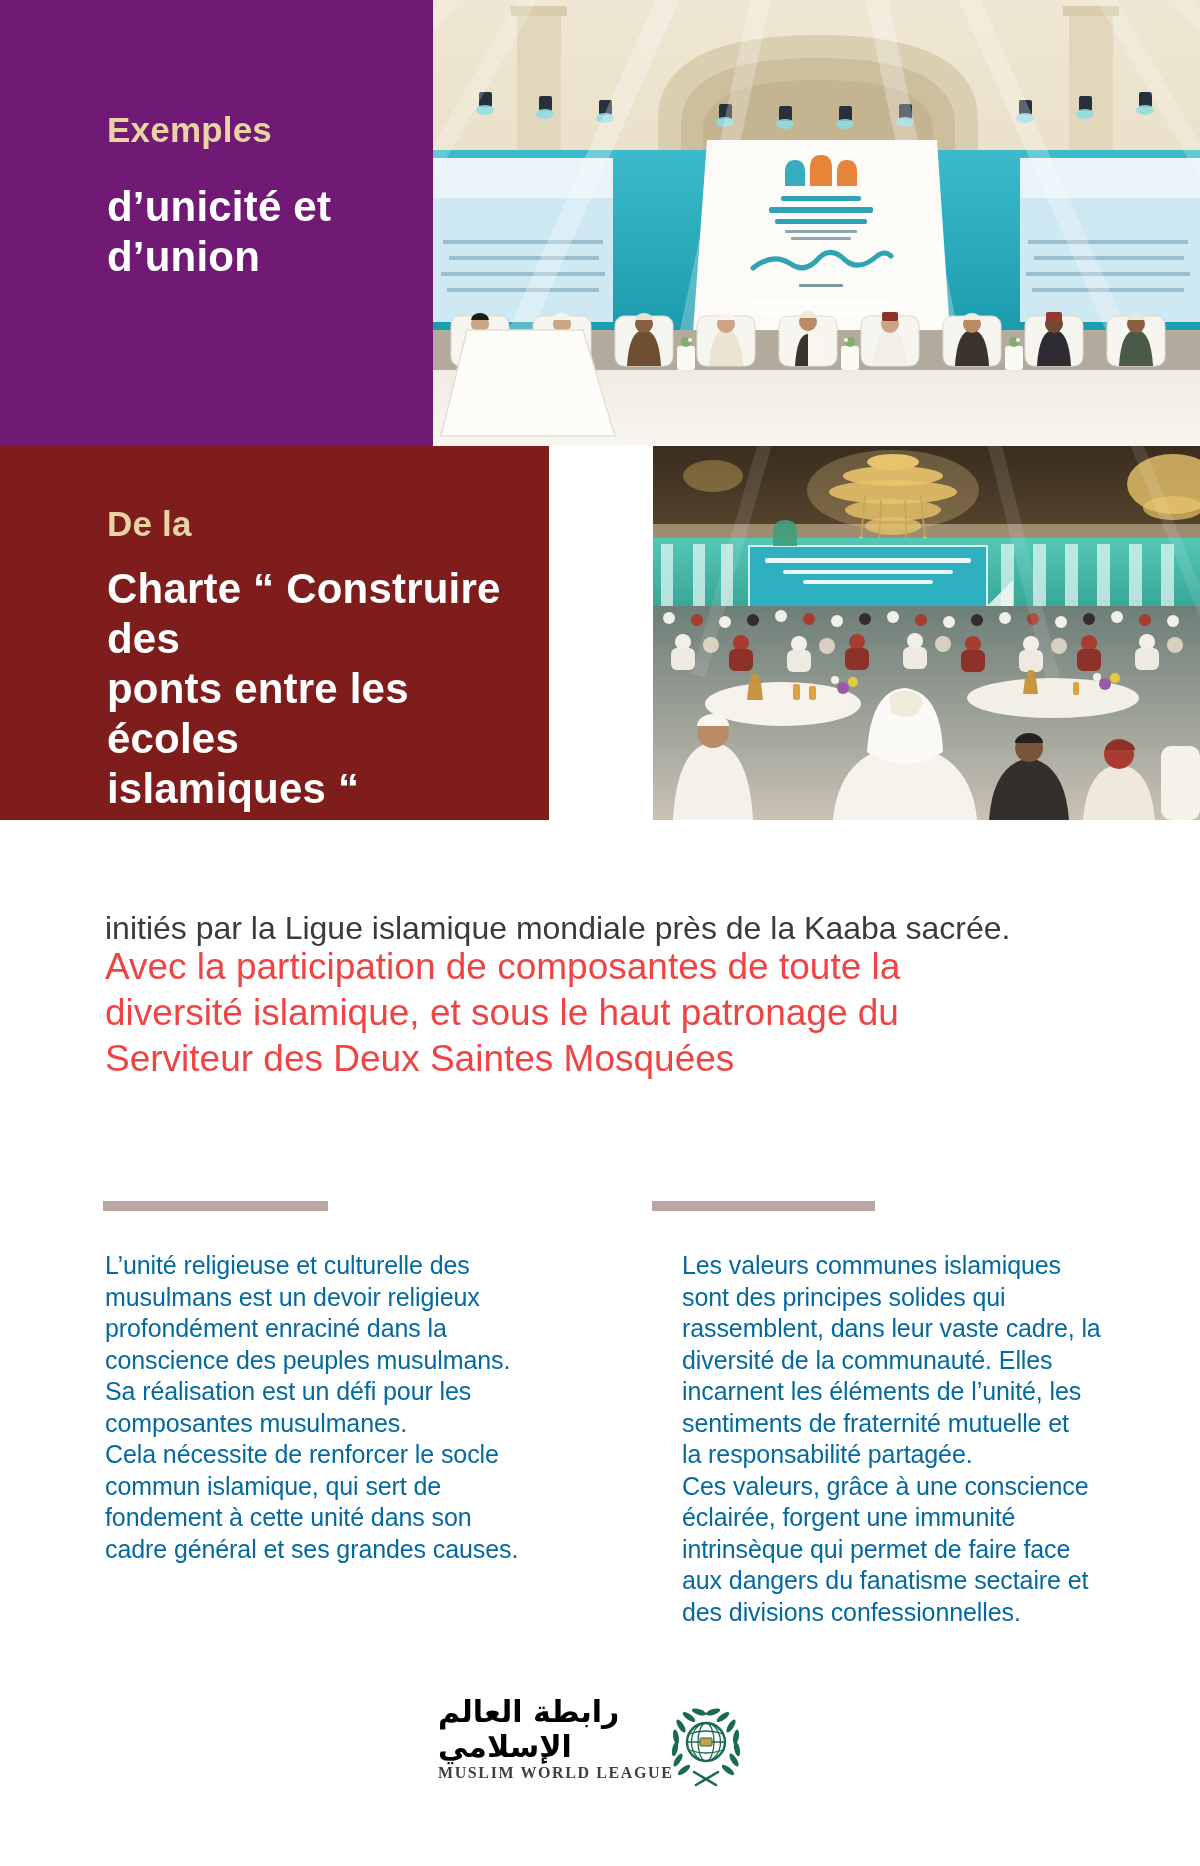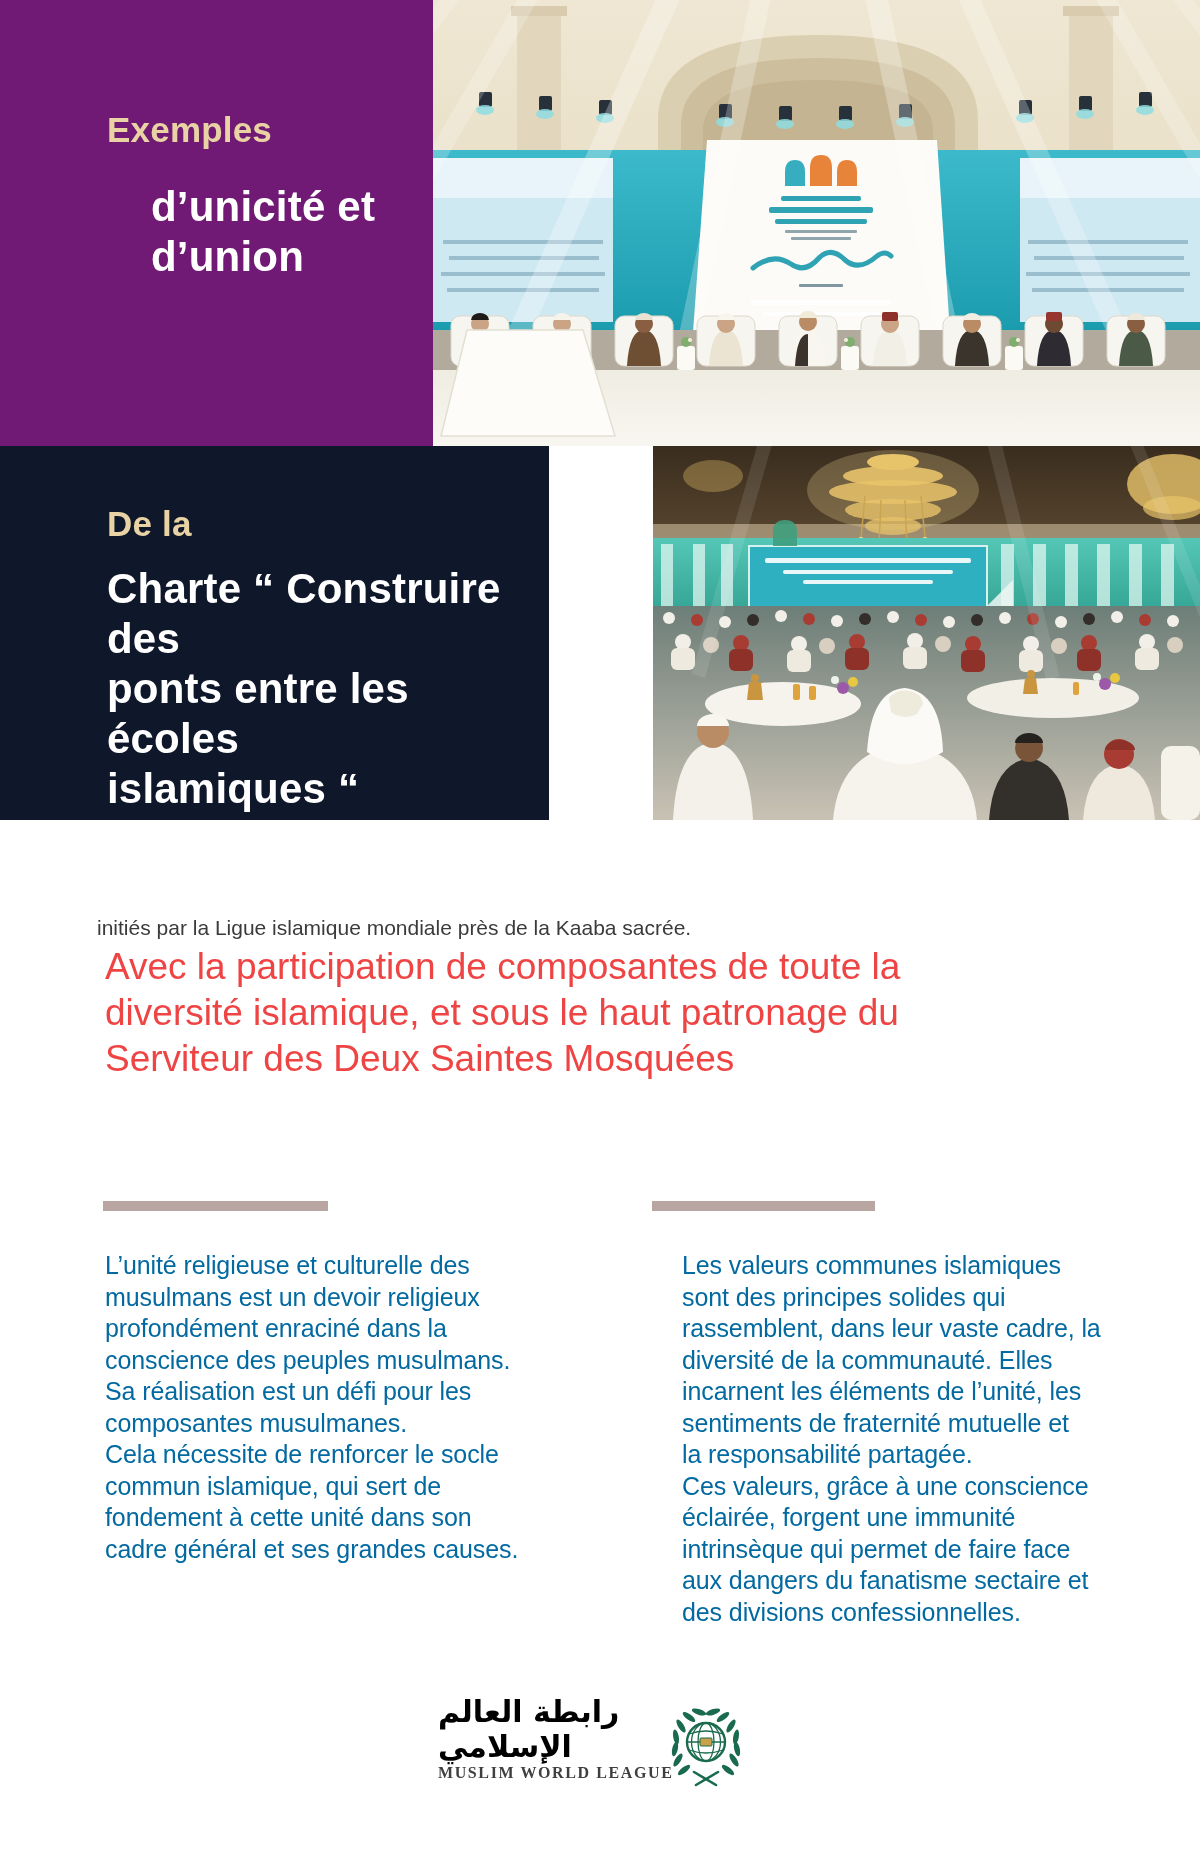--- a/index.html
+++ b/index.html
@@ -4,38 +4,38 @@
 <style>
   html,body{margin:0;padding:0;background:#ffffff;}
   #page{
     position:relative;width:1200px;height:1866px;overflow:hidden;background:#ffffff;
     font-family:"Liberation Sans", sans-serif;
   }
   
   .tile{position:absolute;overflow:hidden;}
   #tile-teal{left:0;top:0;width:433px;height:446px;background:#701a75;}
   #photo-conference{left:433px;top:0;width:767px;height:446px;}
-  #tile-mauve{left:0;top:446px;width:549px;height:374px;background:#0f172a;}
+  #tile-mauve{left:0;top:446px;width:549px;height:374px;background:#7f1d1d;}
   #photo-banquet{left:653px;top:446px;width:547px;height:374px;}
   .eyebrow{
     position:absolute;left:107px;color:#E9D3A4;font-size:35px;font-weight:700;
     letter-spacing:0.2px;
   }
   .hero-title{
     position:absolute;left:107px;color:#ffffff;font-size:42px;font-weight:700;
     line-height:50px;white-space:pre-line;letter-spacing:0.2px;
   }
   #tile-teal .eyebrow{top:110px;}
-  #tile-teal .hero-title{top:182px;margin-left:44px;}
+  #tile-teal .hero-title{top:182px;}
   #tile-mauve .eyebrow{top:58px;}
   #tile-mauve .hero-title{top:118px;}
   
   #intro-line{
-    position:absolute;left:97px;top:908px;width:1000px;color:#3B3B3B;
-    font-size:21px;line-height:40px;
+    position:absolute;left:105px;top:908px;width:1000px;color:#3B3B3B;
+    font-size:32px;line-height:40px;
   }
   #main-heading{
     position:absolute;left:105px;top:944px;width:1060px;color:#ef4444;
     font-size:37px;font-weight:400;line-height:46px;white-space:pre-line;
   }
   .divider{position:absolute;top:1201px;height:10px;background:#B9A5A2;}
   #divider-left{left:103px;width:225px;}
   #divider-right{left:652px;width:223px;}
   .column{
     position:absolute;top:1250px;width:540px;color:#0369a1;

